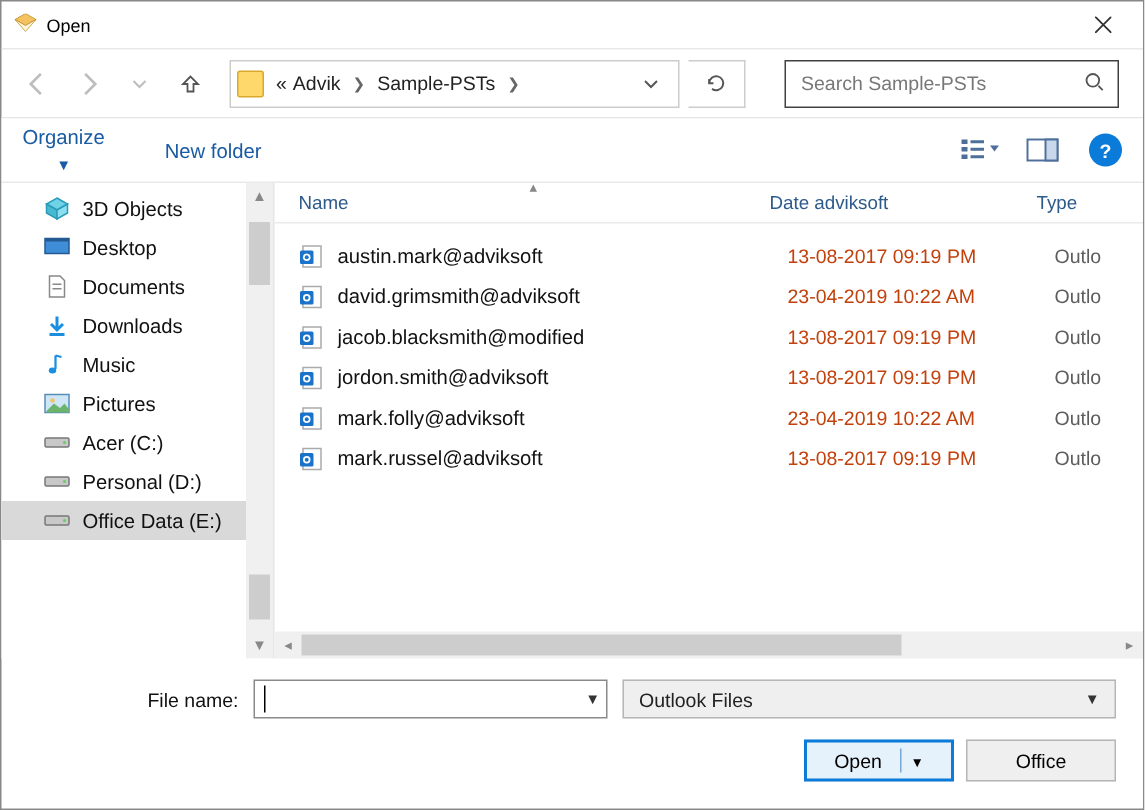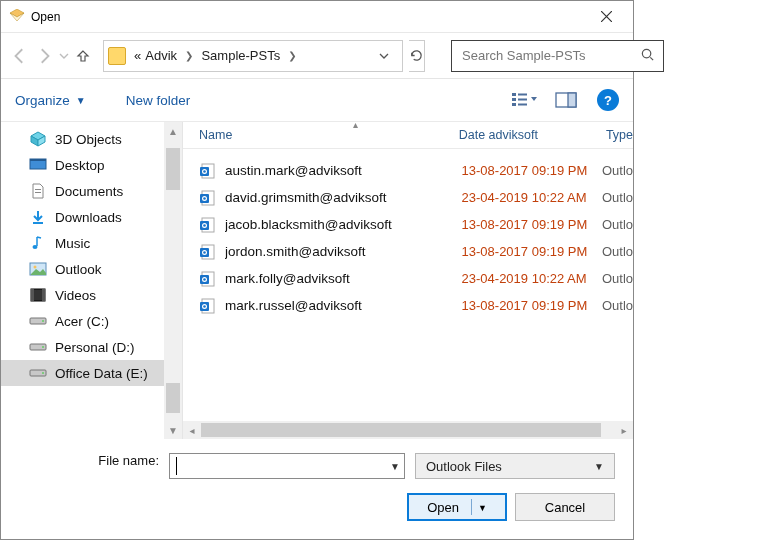--- a/index.html
+++ b/index.html
@@ -1,17 +1,17 @@
 <!DOCTYPE html>
 <html><head>
 <meta charset="utf-8">
 <style>
   * { box-sizing: border-box; font-family: "Segoe UI", Arial, sans-serif; }
   body { margin: 0; background: #fff; }
-  .window { width: 634px; height: 540px; border: 1px solid #888; background: #fff; display: flex; flex-direction: column; position: relative; }
+  .window { width: 763px; height: 540px; border: 1px solid #888; background: #fff; display: flex; flex-direction: column; position: relative; }
   .titlebar { height: 32px; display: flex; align-items: center; padding: 0 4px 0 8px; font-size: 12px; color: #000; border-bottom: 1px solid #e8e8e8; }
   .titlebar .app-icon { width: 16px; height: 16px; margin-right: 6px; display:inline-flex; align-items:center; justify-content:center; }
   .titlebar .title { flex: 0 0 auto; }
   .titlebar .spacer { flex: 1; }
   .titlebar .close { width:46px; height:32px; display:flex; align-items:center; justify-content:center; }
   .titlebar .close svg { width:11px; height:11px; }
 
   .navrow { height: 46px; display:flex; align-items:center; padding: 0 16px 0 10px; gap:6px; border-bottom:1px solid #e5e5e5;}
   .navbtn { width:28px; height:28px; display:flex; align-items:center; justify-content:center; color:#aaa; }
   .navbtn.enabled { color:#555; }
@@ -20,21 +20,21 @@
   .crumb-sep { color:#666; font-size:10px; padding:0 4px; }
   .crumb { color:#222; cursor:default; }
   .addr-drop { margin-left:auto; width:24px; display:flex; justify-content:center; color:#555;}
   .refresh { width:38px; height:32px; border:1px solid #ccc; border-left:0; display:flex; align-items:center; justify-content:center; color:#555; }
   .searchbox { flex:1; margin-left:20px; height:32px; border:1px solid #404040; display:flex; align-items:center; padding:0 8px; font-size:13px; background:#fff;}
   .searchbox input { border:0; outline:0; flex:1; font-size:13px; color:#333;}
   .searchbox input::placeholder{color:#777;}
   .search-ic { color:#555; }
 
   .toolbar { height: 42px; display:flex; align-items:center; padding:0 14px; font-size:13.5px; color:#1a5ba3; background:#fff;}
-  .org-drop { color:#1a5ba3; display:flex; align-items:center; gap:6px; cursor:default;}
+  .org-drop { color:#1a5ba3; display:flex; align-items:center; gap:6px; cursor:default;flex-direction:column;}
   .org-drop .chev { font-size:10px; color:#1a5ba3;}
   .nf { margin-left:40px; color:#1a5ba3; cursor:default;}
   .toolbar .spacer { flex:1; }
   .view-ic { width:34px; height:26px; display:flex; align-items:center; justify-content:center; margin-left:8px; color:#4e6f9c;}
   .help { width:22px; height:22px; border-radius:50%; background:#0a7bd8; color:#fff; display:flex; align-items:center; justify-content:center; font-size:13px; margin-left:14px; font-weight:bold;}
 
   .body { flex:1; display:flex; border-top:1px solid #eaeaea; min-height:0; }
   .nav { width:182px; border-right:1px solid #e5e5e5; font-size:13.5px; color:#111; overflow:hidden; position:relative; background:#fff;}
   .nav-scroll { position:absolute; right:0; top:0; bottom:0; width:18px; background:#f0f0f0; display:flex; flex-direction:column; align-items:center;}
   .nav-scroll .track { flex:1; width:100%; position:relative;}
@@ -57,21 +57,21 @@
   .file-ic { width:18px; height:18px; margin-right:8px; display:inline-flex; align-items:center; justify-content:center; flex:0 0 18px;}
   .file-name { width:300px; white-space:nowrap; overflow:hidden;}
   .file-date { width:178px; color:#c2410c; font-size:13px;}
   .file-type { flex:1; color:#5d5d5d; font-size:13px;}
   .hscroll { height:18px; background:#f0f0f0; display:flex; align-items:center;}
   .hscroll .btn { width:18px; height:18px; display:flex; align-items:center; justify-content:center; color:#888; font-size:10px;}
   .htrack { flex:1; height:18px; position:relative;}
   .hthumb { position:absolute; left:0; top:2px; bottom:2px; width:400px; background:#cdcdcd;}
 
   .bottom { padding:14px 18px 18px 18px; display:flex; flex-direction:column; gap:14px;}
-  .fnrow { display:flex; align-items:flex-start; gap:10px; }
+  .fnrow { display:flex; align-items:center; gap:10px; }
   .fn-label { font-size:13px; color:#111; width:140px; text-align:right;}
   .fn-combo { width:236px; height:26px; border:1px solid #8a8a8a; display:flex; align-items:center; padding:0 4px; font-size:13px; background:#fff; position:relative;}
   .fn-combo .caret-line { height:18px; border-left:1px solid #000; margin:0 2px;}
   .fn-combo .chev { margin-left:auto; color:#333; font-size:10px;}
   .filter { flex:1; height:26px; border:1px solid #b6b6b6; background:#efefef; display:flex; align-items:center; padding:0 10px; font-size:13px; color:#222;}
   .filter .chev { margin-left:auto; color:#333; font-size:10px;}
   .btnrow { display:flex; justify-content:flex-end; gap:8px; padding-right:0;}
   .btn { width:100px; height:28px; font-size:13px; display:flex; align-items:center; justify-content:center; cursor:default;}
   .btn.open { border:2px solid #0a7bd8; background:#e5f1fb; color:#000;}
   .btn.cancel { border:1px solid #b6b6b6; background:#efefef; color:#000;}
@@ -228,31 +228,21 @@
             <span>Music</span>
           </div>
           <div class="nav-item">
             <span class="ico">
               <svg width="18" height="14" viewBox="0 0 18 14">
                 <rect x="1" y="1" width="16" height="12" fill="#cfe6f7" stroke="#5a8db8"></rect>
                 <circle cx="6" cy="5" r="1.5" fill="#f6c260"></circle>
                 <path d="M2 12 L7 7 L11 10 L14 7 L17 11 L17 13 L2 13 Z" fill="#6cb36c"></path>
               </svg>
             </span>
-            <span>Outlook</span>
-          </div>
-          <div class="nav-item">
-            <span class="ico">
-              <svg width="16" height="16" viewBox="0 0 16 16">
-                <rect x="1" y="2" width="14" height="12" fill="#333" stroke="#000"></rect>
-                <rect x="1" y="2" width="3" height="12" fill="#555"></rect>
-                <rect x="12" y="2" width="3" height="12" fill="#555"></rect>
-              </svg>
-            </span>
-            <span>Videos</span>
+            <span>Pictures</span>
           </div>
           <div class="nav-item">
             <span class="ico">
               <svg width="18" height="12" viewBox="0 0 18 12">
                 <rect x="1" y="3" width="16" height="6" rx="1" fill="#c8c8c8" stroke="#777"></rect>
                 <circle cx="14" cy="6" r="1" fill="#6c6"></circle>
               </svg>
             </span>
             <span>Acer (C:)</span>
           </div>
@@ -323,21 +313,21 @@
           </div>
           <div class="file-row">
             <span class="file-ic">
               <svg width="18" height="18" viewBox="0 0 18 18">
                 <rect x="3" y="2" width="12" height="14" fill="#fff" stroke="#aaa"></rect>
                 <rect x="1" y="5" width="9" height="9" rx="1" fill="#1a73c9"></rect>
                 <circle cx="5.5" cy="9.5" r="2.5" fill="#fff"></circle>
                 <circle cx="5.5" cy="9.5" r="1.3" fill="#1a73c9"></circle>
               </svg>
             </span>
-            <span class="file-name">jacob.blacksmith@adviksoft</span>
+            <span class="file-name">jacob.blacksmith@modified</span>
             <span class="file-date">13-08-2017 09:19 PM</span>
             <span class="file-type">Outlo</span>
           </div>
           <div class="file-row">
             <span class="file-ic">
               <svg width="18" height="18" viewBox="0 0 18 18">
                 <rect x="3" y="2" width="12" height="14" fill="#fff" stroke="#aaa"></rect>
                 <rect x="1" y="5" width="9" height="9" rx="1" fill="#1a73c9"></rect>
                 <circle cx="5.5" cy="9.5" r="2.5" fill="#fff"></circle>
                 <circle cx="5.5" cy="9.5" r="1.3" fill="#1a73c9"></circle>
@@ -397,18 +387,18 @@
         <span class="chev">▼</span>
       </div>
     </div>
     <div class="btnrow">
       <div class="btn open">
         <span>Open</span>
         <span style="width:1px;height:16px;background:#7aa8d4;margin:0 6px 0 12px;"></span>
         <span class="chev" style="margin-left:0;">▼</span>
       </div>
       <div class="btn cancel">
-        <span>Cancel</span>
+        <span>Office</span>
       </div>
     </div>
   </div>
 
 </div>
 
 </body></html>

